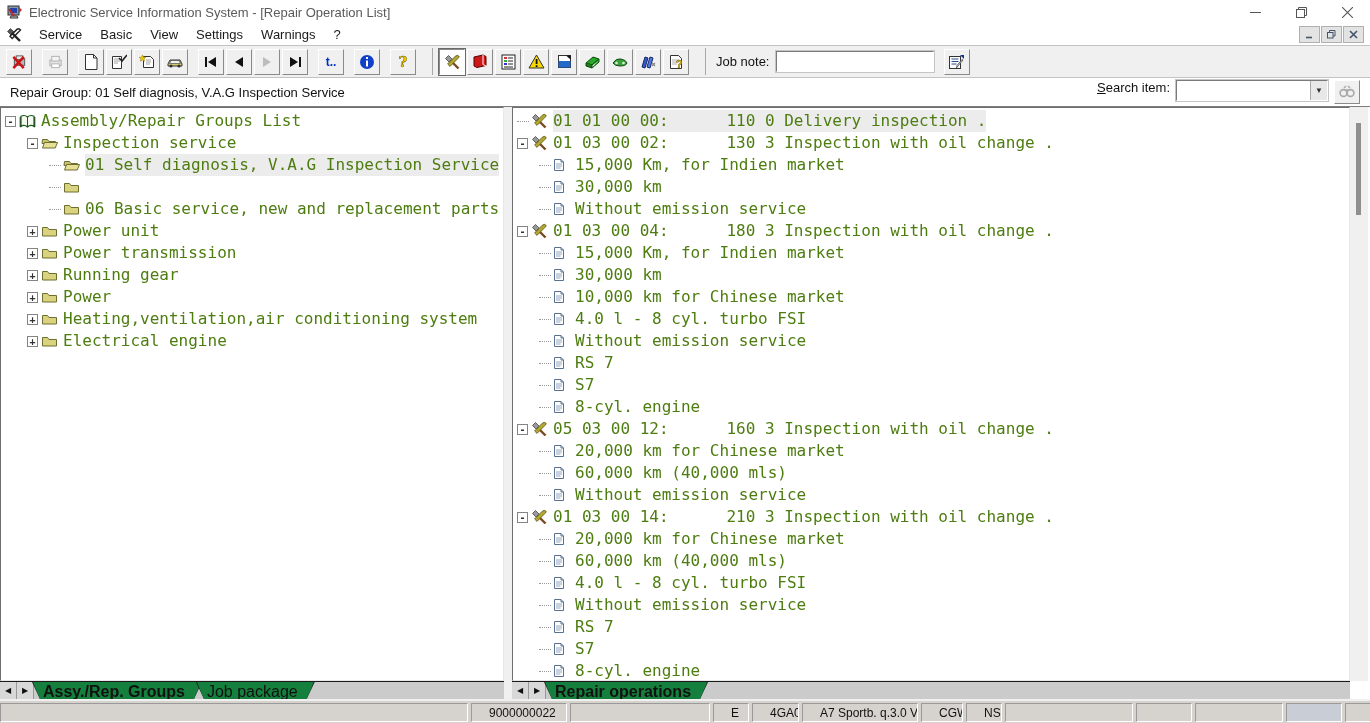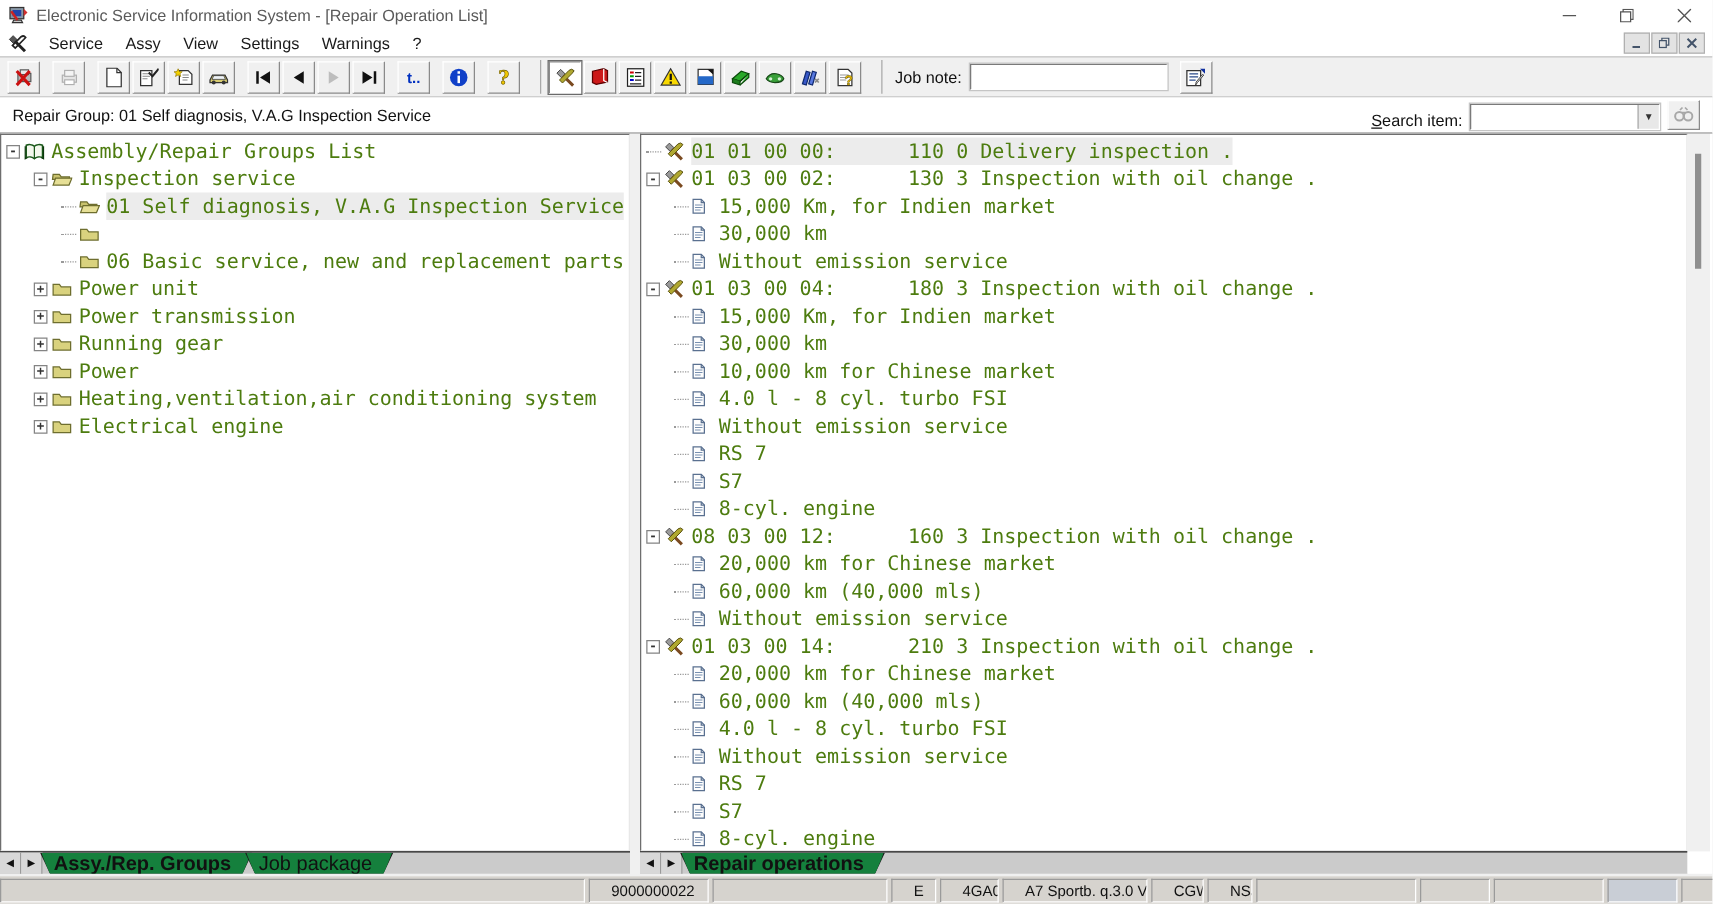--- a/index.html
+++ b/index.html
@@ -26,21 +26,21 @@
   .tbtn.active { background:#ffffff; border-color:#8a8a8a #ffffff #ffffff #8a8a8a; outline:1px solid #6a6a6a; }
   .tgap { width:8px; }
   .tsep { width:1px; height:27px; background:#a8a8a8; margin:0 6px; }
   .tlabel { margin:0 6px 0 4px; color:#111; }
   #jobnote-input { width:158px; height:21px; background:#fff; border:1px solid; border-color:#7a7a7a #fff #fff #7a7a7a; outline:1px solid #c5c5c5; font-family:"Liberation Sans",sans-serif; font-size:12px; padding:0 3px; }
   .tbtn .tb-label { color:#0030c0; font-weight:bold; font-size:12px; font-family:"Liberation Sans",sans-serif; }
 
   
   #infobar { height:29px; background:#fff; border-bottom:1px solid #7d7d7d; display:flex; align-items:center; padding:0 10px; }
   #infobar .rg { font-size:13px; color:#111; }
-  #infobar .right { margin-left:auto; display:flex; align-items:flex-end; gap:6px; }
+  #infobar .right { margin-left:auto; display:flex; align-items:flex-start; gap:6px; }
   .ul-first::first-letter { text-decoration:underline; }
   .combo { width:152px; height:21px; background:#fff; border:1px solid; border-color:#7a7a7a #fff #fff #7a7a7a; outline:1px solid #c5c5c5; display:flex; }
   .combo .cval { flex:1; }
   .combo .carrow { width:17px; background:#e8e8e8; border-left:1px solid #aaa; display:flex; align-items:center; justify-content:center; font-size:8px; color:#333; }
   .sbtn { width:26px; height:24px; background:#f0f0f0; border:1px solid; border-color:#ffffff #8a8a8a #8a8a8a #ffffff; display:flex; align-items:center; justify-content:center; }
 
   
   #main { height:592px; display:flex; background:#f0f0f0; }
   .col { display:flex; flex-direction:column; }
   #col-left { width:504px; }
@@ -110,21 +110,21 @@
 </div>
 
 <div id="menubar">
   <span class="sysicon">
     <svg viewBox="0 0 16 16" width="16" height="16">
         <path d="M1.5 4.5 L4.5 1.5 L8 5 L5 8 Z" fill="#555" stroke="#222" stroke-width=".6"></path>
         <path d="M6 6 L14 14" stroke="#222" stroke-width="2.4"></path>
         <path d="M14.5 3 a2.6 2.6 0 0 0 -3.6 -.6 L4 9.3 l2.2 2.2 L13 4.6 Z" fill="none" stroke="#222" stroke-width="1.4"></path>
       </svg>
   </span>
-  <span id="menuitems"><span class="menuitem">Service</span><span class="menuitem">Assy</span><span class="menuitem">View</span><span class="menuitem">Settings</span><span class="menuitem">Warnings</span><span class="menuitem">?</span></span>
+  <span id="menuitems"><span class="menuitem">Service</span><span class="menuitem">Basic</span><span class="menuitem">View</span><span class="menuitem">Settings</span><span class="menuitem">Warnings</span><span class="menuitem">?</span></span>
   <span id="mdicontrols">
     <span class="mdibtn">
         <svg width="9" height="9" viewBox="0 0 9 9">
           <path d="M1 7.5 h6" stroke="#44546a" stroke-width="1.6"></path>
         </svg>
       </span>
     <span class="mdibtn">
         <svg width="9" height="9" viewBox="0 0 9 9">
           <rect x="0.5" y="2.5" width="5.5" height="5.5" fill="#e3e3e3" stroke="#44546a"></rect>
           <path d="M2.5 2.5 v-2 h5.5 v5.5 h-2" fill="none" stroke="#44546a"></path>
@@ -642,21 +642,21 @@
         </div>
         <div class="trow" style="padding-left: 4px;">
           <span class="expander">-</span>
           <span class="ticon">
             <svg width="17" height="16" viewBox="0 0 17 16">
               <path d="M1.5 4.5 L4.5 1.5 L8.2 5.2 L5.2 8.2 Z" fill="#9a9a9a" stroke="#333" stroke-width=".7"></path>
               <path d="M6.5 6.5 L14.5 14.5" stroke="#7a4a20" stroke-width="2.4"></path>
               <path d="M15.3 2.6 a2.8 2.8 0 0 0 -4 -.4 L3.6 10 l2.4 2.4 L13.8 4.6 Z" fill="#b0a830" stroke="#5a5210" stroke-width=".8"></path>
             </svg>
           </span>
-          <span class="tlab">08 03 00 12:      160 3 Inspection with oil change .</span>
+          <span class="tlab">05 03 00 12:      160 3 Inspection with oil change .</span>
         </div>
         <div class="trow" style="padding-left: 26px;">
           <span class="stub"></span>
           <span class="ticon">
             <svg width="12" height="14" viewBox="0 0 12 14">
               <path d="M1.5 1.5 h6.5 l2.5 2.5 v8.5 h-9 Z" fill="#fdfdfd" stroke="#5a7090"></path>
               <path d="M8 1.5 v2.5 h2.5" fill="none" stroke="#5a7090"></path>
               <path d="M3 6 h6 M3 8 h6 M3 10 h4.5" stroke="#7890b0" stroke-width=".8"></path>
             </svg>
           </span>

